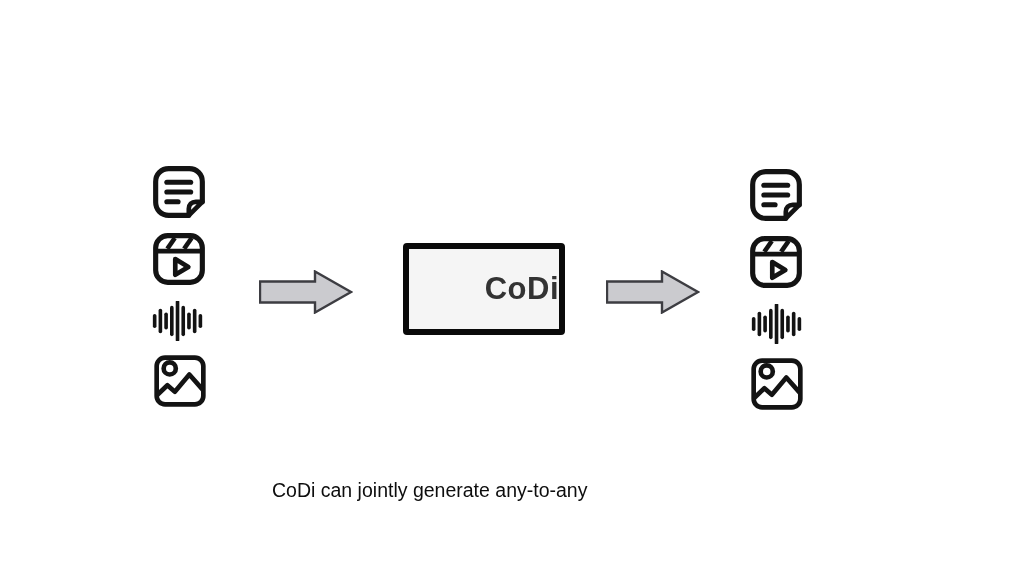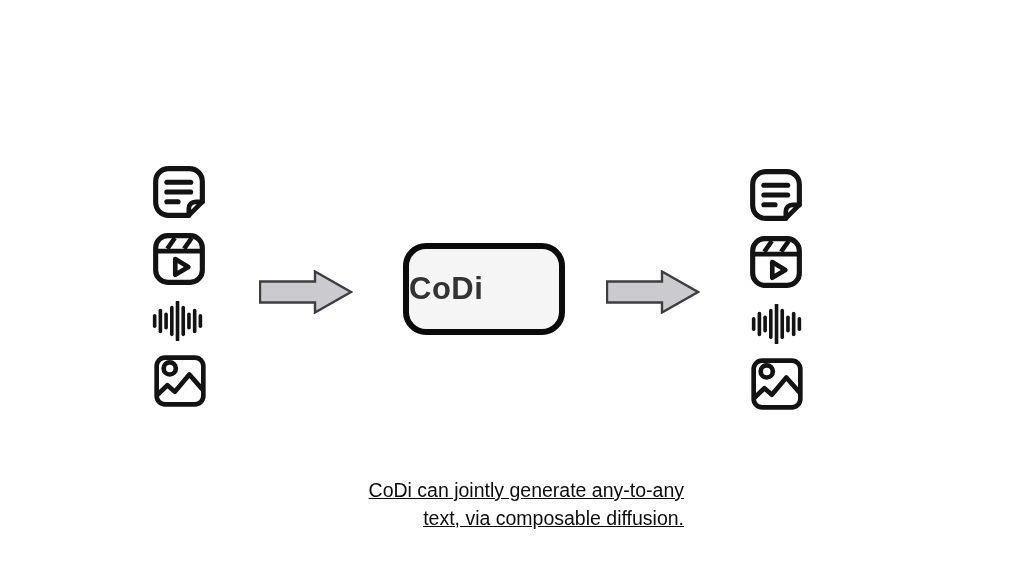--- a/index.html
+++ b/index.html
@@ -23,30 +23,30 @@
   .canvas{position:absolute;inset:0;}
   .icon{position:absolute;color:var(--icon-stroke);}
   .icon svg{display:block;width:100%;height:100%;}
   .arrow{position:absolute;width:94px;height:44px;}
   .arrow svg{display:block;width:100%;height:100%;}
   .codi-box{
     position:absolute;left:403px;top:243px;width:162px;height:92px;
     box-sizing:border-box;
     background:var(--box-fill);
     border:6px solid var(--box-border);
-    border-radius:23px;
-    display:flex;align-items:center;justify-content:flex-start;
+    border-radius:4px;
+    display:flex;align-items:center;justify-content:flex-end;
   }
   .codi-label{
     font-size:31px;font-weight:bold;color:var(--box-text);letter-spacing:.5px;
   }
   .caption{
-    position:absolute;left:252px;top:477px;width:432px;
-    text-align:right;color:var(--caption-text);
-    font-size:19.5px;line-height:27.5px;text-decoration:underline;
+    position:absolute;left:272px;top:477px;width:432px;
+    text-align:left;color:var(--caption-text);
+    font-size:19.5px;line-height:27.5px;
   }
   
   .l-doc{left:151px;top:164px;width:56px;height:56px;}
   .l-vid{left:151px;top:231px;width:56px;height:56px;}
   .l-aud{left:152px;top:301px;width:52px;height:40px;}
   .l-img{left:152px;top:353px;width:56px;height:56px;}
   .r-doc{left:748px;top:167px;width:56px;height:56px;}
   .r-vid{left:748px;top:234px;width:56px;height:56px;}
   .r-aud{left:751px;top:304px;width:52px;height:40px;}
   .r-img{left:749px;top:356px;width:56px;height:56px;}
@@ -149,16 +149,15 @@
       </svg>
   </div>
   <div class="icon r-img">
     <svg viewBox="0 0 60 60">
         <use href="#ic-img"></use>
       </svg>
   </div>
 
   <div class="caption">
     <div>CoDi can jointly generate any-to-any</div>
-    <div>text, via composable diffusion.</div>
   </div>
 
 </div>
 
 </body></html>

